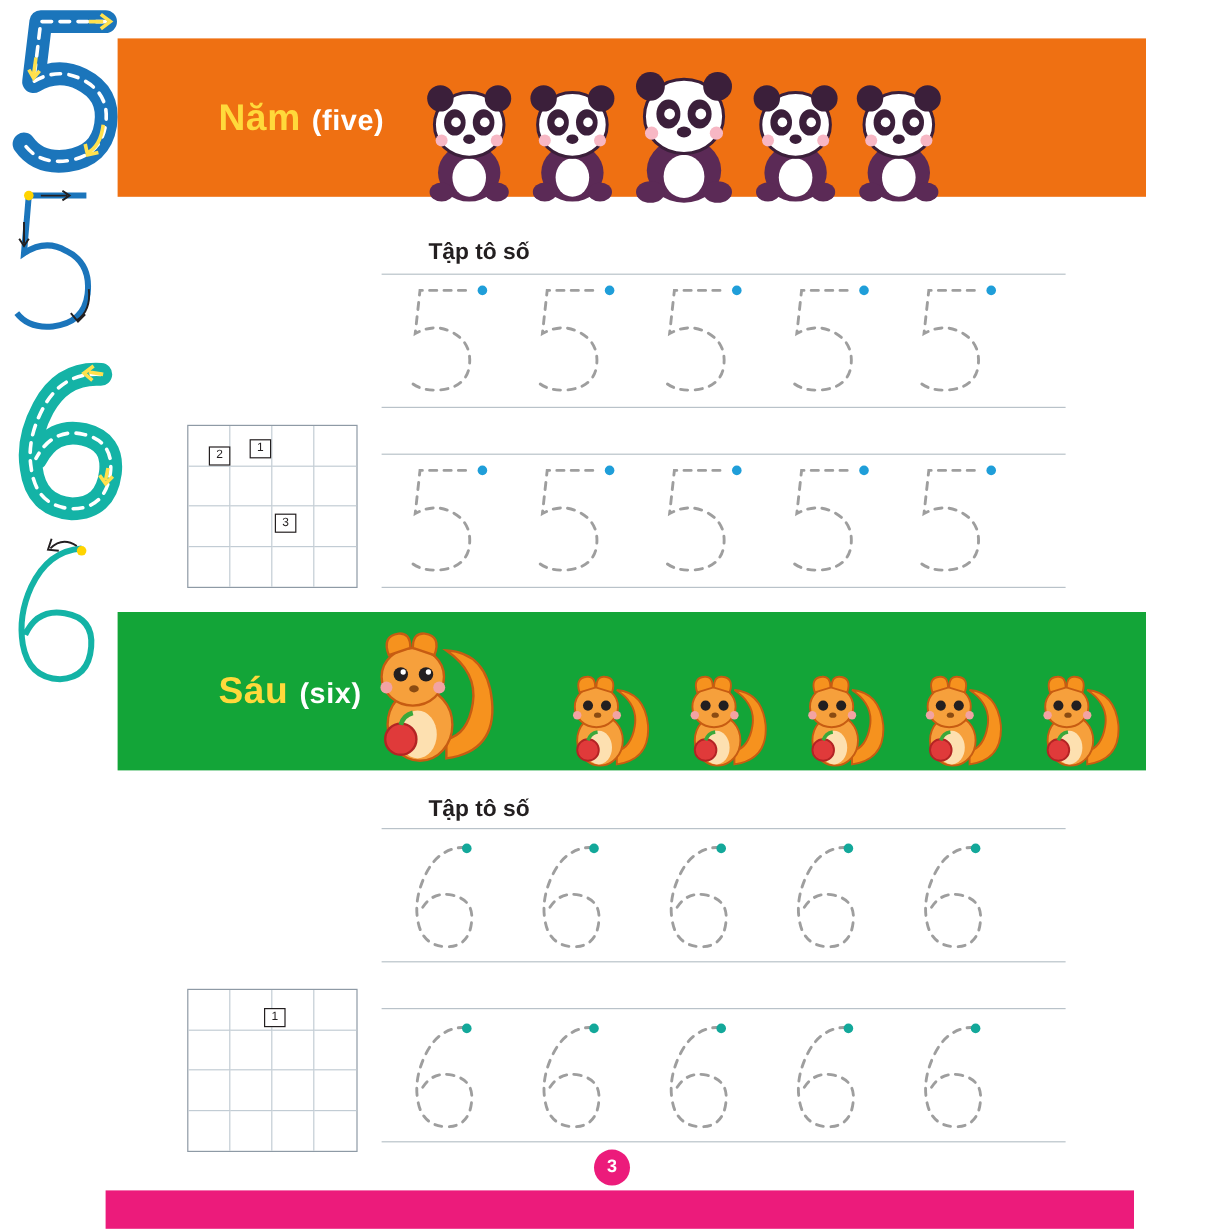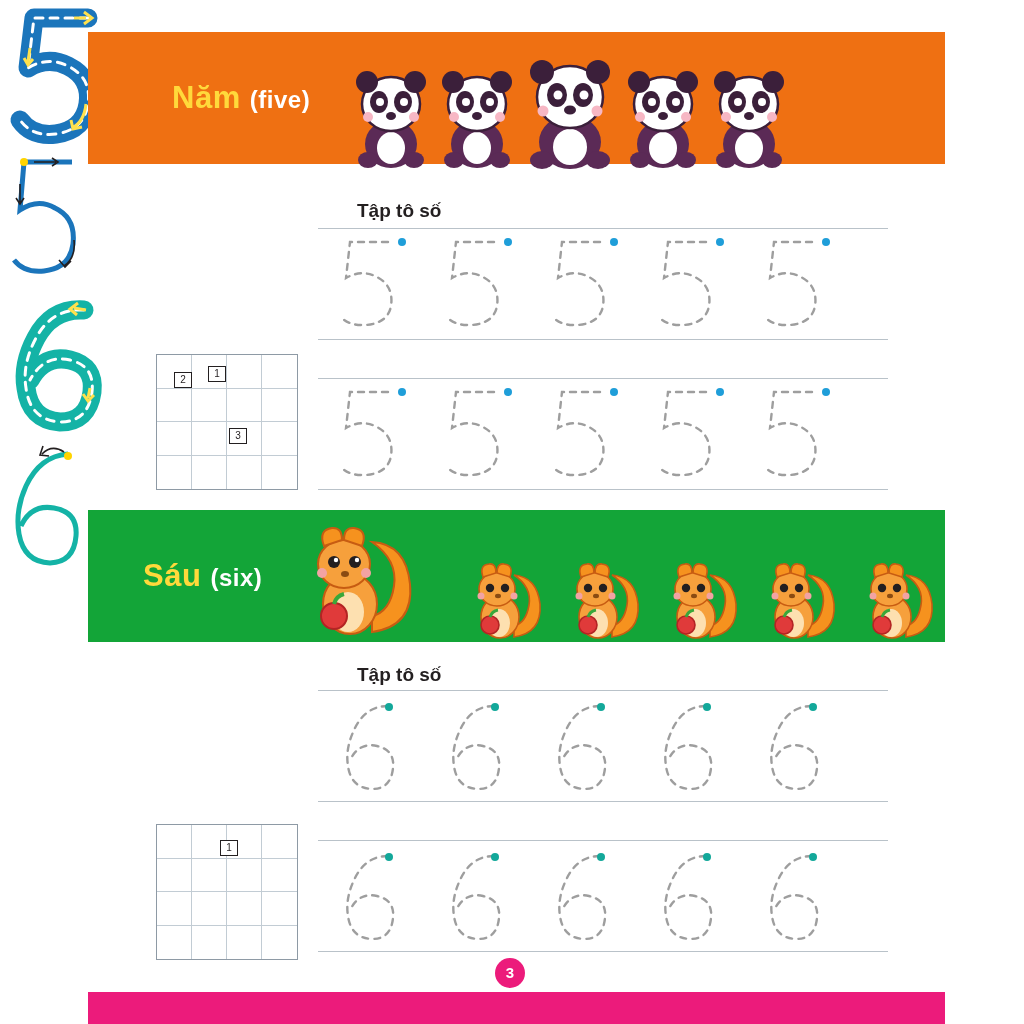--- a/index.html
+++ b/index.html
@@ -21,20 +21,21 @@
     height: 1024px;
     background: #ffffff;
   }
 
   
   .banner {
     position: absolute;
     display: flex;
     align-items: center;
     box-sizing: border-box;
+    margin-left: 10px;
   }
   .banner-title {
     font-size: 31px;
     font-weight: bold;
     color: #ffd93b;
     letter-spacing: .5px;
     white-space: nowrap;
   }
   .banner-title .en {
     font-size: 24px;
@@ -49,21 +50,21 @@
     height: 132px;
     background: #ef7012;
     padding-left: 84px;
   }
   #banner-six {
     left: 88px;
     top: 510px;
     width: 857px;
     height: 132px;
     background: #13a538;
-    padding-left: 55px;
+    padding-left: 84px;
   }
 
   
   .animal-row {
     position: absolute;
     display: flex;
     align-items: flex-end;
     gap: 8px;
   }
   #pandas { left: 352px; top: 52px; }

